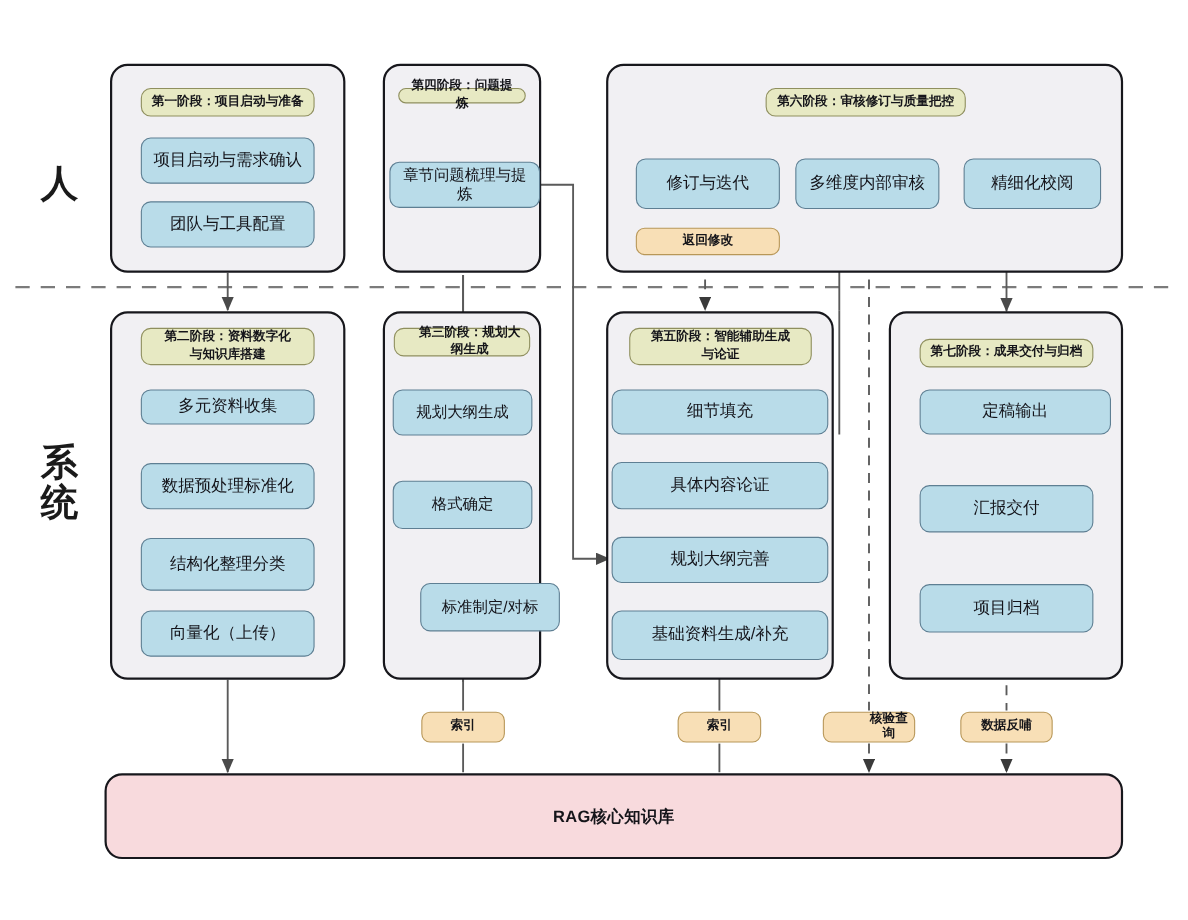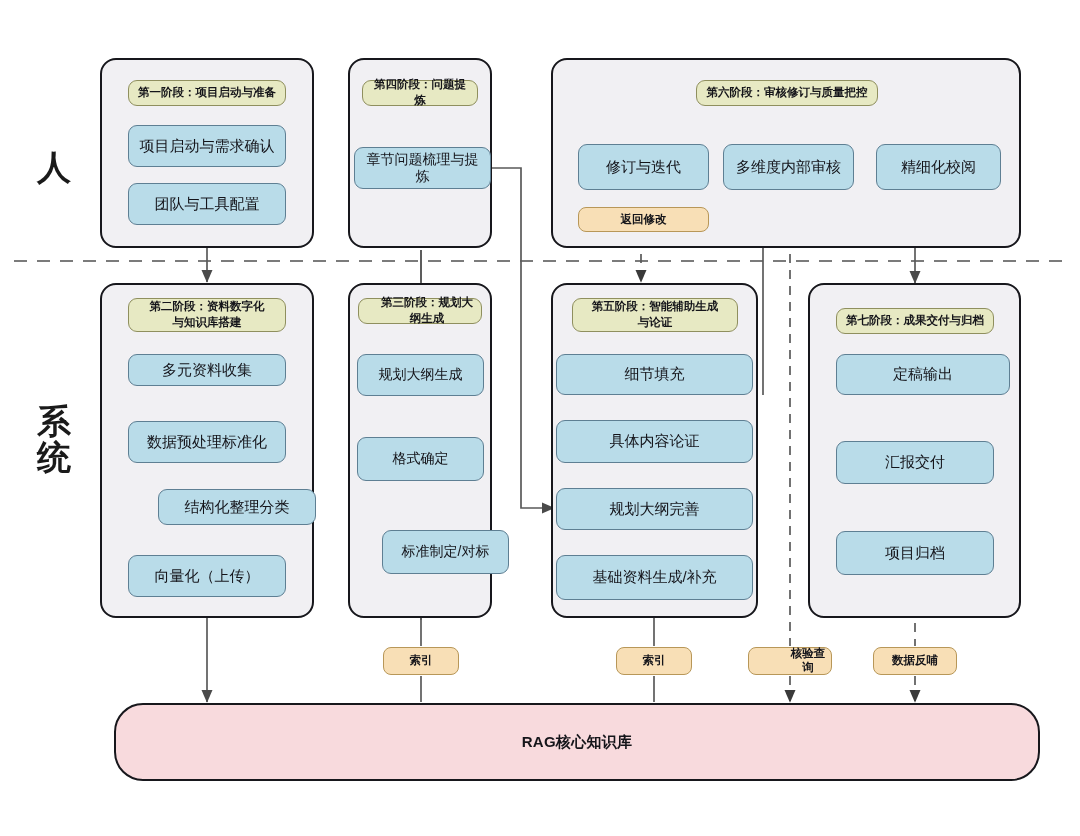--- a/index.html
+++ b/index.html
@@ -27,23 +27,23 @@
     box-sizing:border-box;display:flex;align-items:center;justify-content:center;text-align:center;
     color:#14141a;font-size:15px;line-height:1.25;padding:2px 6px;}
   .node.small{font-size:14px;}
 
   
   .tag{position:absolute;background:#f8dfb6;border:1.4px solid #b89758;border-radius:8px;
     box-sizing:border-box;display:flex;align-items:center;justify-content:center;text-align:center;
     color:#15151a;font-size:11.5px;font-weight:700;line-height:1.2;padding:1px 4px;}
 
   
-  .rag{position:absolute;background:#f8dadd;border:2.5px solid #17171c;border-radius:29px;
+  .rag{position:absolute;background:#f8dadd;border:2.5px solid #17171c;border-radius:16px;
     box-sizing:border-box;display:flex;align-items:center;justify-content:center;
-    color:#15151a;font-size:15px;font-weight:700;letter-spacing:.3px;margin-left:19px;}
+    color:#15151a;font-size:15px;font-weight:700;letter-spacing:.3px;}
 </style>
 </head>
 <body>
 
 <div id="stage">
 
   <svg id="wires" viewBox="0 0 1080 836">
     <defs>
       <marker id="ah" markerWidth="9" markerHeight="9" refX="7.2" refY="3.3" orient="auto" markerUnits="strokeWidth">
         <path d="M0,0 L7.6,3.3 L0,6.6 z" fill="#4a4a4a"></path>
@@ -109,36 +109,36 @@
 
   <div class="lane-label person">人</div>
   <div class="lane-label system">系统</div>
 
   <div class="group" style="left:100px;top:58px;width:214px;height:190px;"></div>
   <div class="phase-head" style="left:128px;top:80px;width:158px;height:26px;">第一阶段：项目启动与准备</div>
   <div class="node" style="left:128px;top:125px;width:158px;height:42px;">项目启动与需求确认</div>
   <div class="node" style="left:128px;top:183px;width:158px;height:42px;">团队与工具配置</div>
 
   <div class="group" style="left:348px;top:58px;width:144px;height:190px;"></div>
-  <div class="phase-head" style="left:362px;top:80px;width:116px;height:26px;">第四阶段：问题提炼</div>
+  <div class="phase-head" style="left:362px;top:80px;width:116px;height:14px;">第四阶段：问题提炼</div>
   <div class="node small" style="left:354px;top:147px;width:137px;height:42px;">章节问题梳理与提炼</div>
 
   <div class="group" style="left:551px;top:58px;width:470px;height:190px;"></div>
   <div class="phase-head" style="left:696px;top:80px;width:182px;height:26px;">第六阶段：审核修订与质量把控</div>
   <div class="node" style="left:578px;top:144px;width:131px;height:46px;">修订与迭代</div>
   <div class="node" style="left:723px;top:144px;width:131px;height:46px;">多维度内部审核</div>
   <div class="node" style="left:876px;top:144px;width:125px;height:46px;">精细化校阅</div>
   <div class="tag" style="left:578px;top:207px;width:131px;height:25px;">返回修改</div>
 
   <div class="group" style="left:100px;top:283px;width:214px;height:335px;"></div>
   <div class="phase-head" style="left:128px;top:298px;width:158px;height:34px;white-space:pre-line;">第二阶段：资料数字化
 与知识库搭建</div>
   <div class="node" style="left:128px;top:354px;width:158px;height:32px;">多元资料收集</div>
   <div class="node" style="left:128px;top:421px;width:158px;height:42px;">数据预处理标准化</div>
-  <div class="node" style="left:128px;top:489px;width:158px;height:36px;margin-left:30px;">结构化整理分类</div>
+  <div class="node" style="left:128px;top:489px;width:158px;height:48px;">结构化整理分类</div>
   <div class="node" style="left:128px;top:555px;width:158px;height:42px;">向量化（上传）</div>
 
   <div class="group" style="left:348px;top:283px;width:144px;height:335px;"></div>
   <div class="phase-head" style="left:358px;top:298px;width:124px;height:26px;padding-left:20px;">第三阶段：规划大纲生成</div>
   <div class="node small" style="left:357px;top:354px;width:127px;height:42px;">规划大纲生成</div>
   <div class="node small" style="left:357px;top:437px;width:127px;height:44px;">格式确定</div>
   <div class="node small" style="left:357px;top:530px;width:127px;height:44px;margin-left:25px;">标准制定/对标</div>
 
   <div class="group" style="left:551px;top:283px;width:207px;height:335px;"></div>
   <div class="phase-head" style="left:572px;top:298px;width:166px;height:34px;white-space:pre-line;">第五阶段：智能辅助生成

